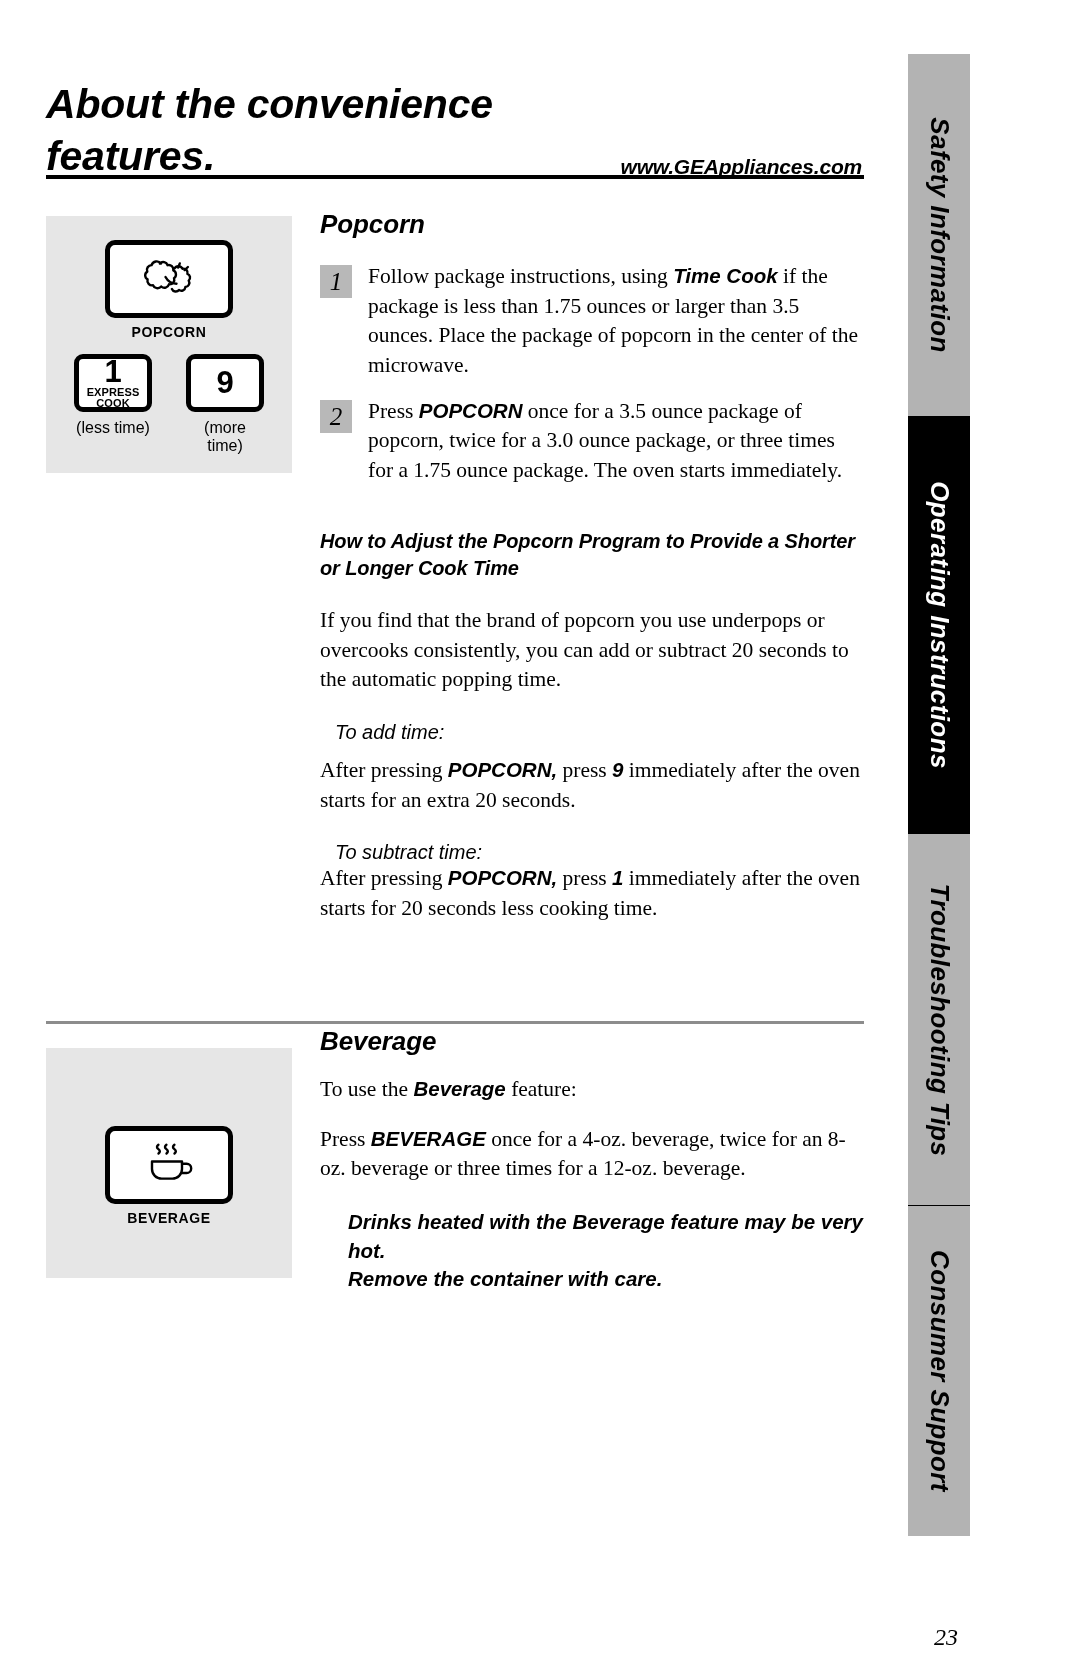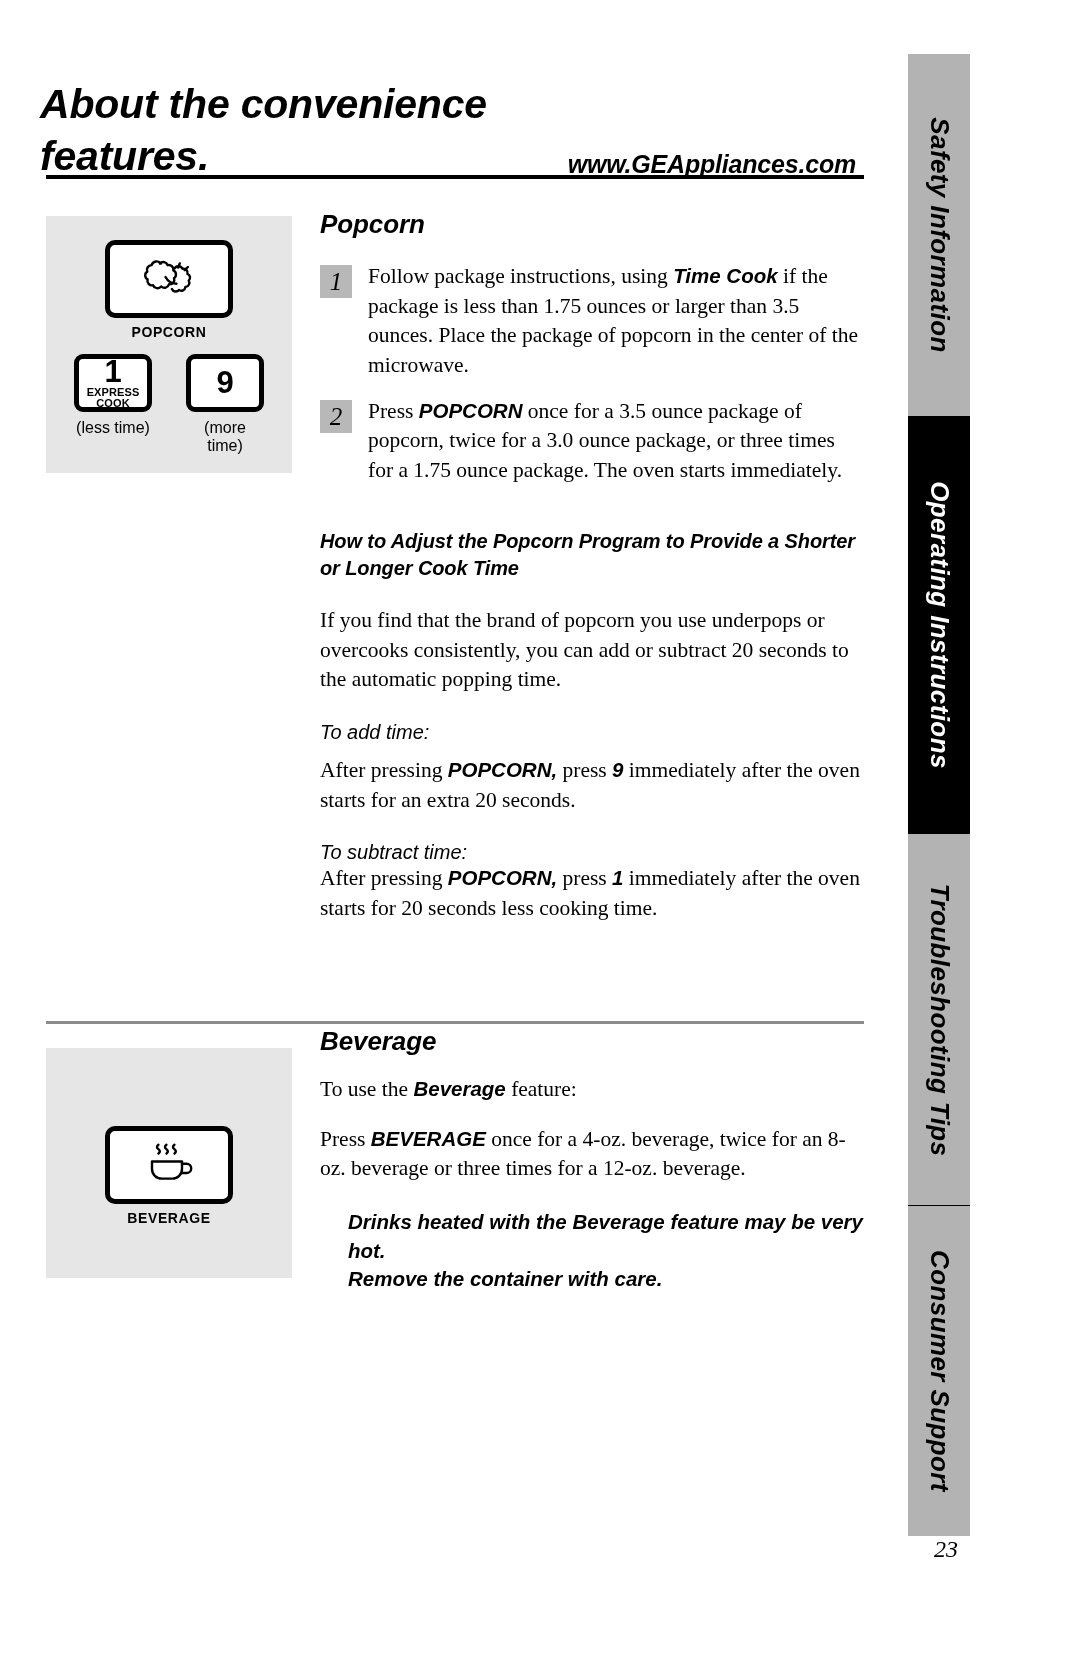--- a/index.html
+++ b/index.html
@@ -61,40 +61,40 @@
     left: 0;
     top: 1151px;
     width: 62px;
     height: 2px;
     background: #000000;
   }
 
   
   .header {
     position: absolute;
-    left: 40px;
+    left: 46px;
     top: 78px;
     width: 818px;
   }
   .header h1 {
     font-family: "Liberation Sans Narrow", "Liberation Sans", sans-serif;
     font-weight: bold;
     font-style: italic;
     font-size: 41px;
     line-height: 1.28;
     letter-spacing: -0.2px;
   }
   .header .site {
     position: absolute;
     right: 2px;
     bottom: 4px;
     font-family: "Liberation Sans Narrow", "Liberation Sans", sans-serif;
     font-weight: bold;
     font-style: italic;
-    font-size: 25px;
+    font-size: 21px;
     letter-spacing: -0.2px;
   }
   .header-rule {
     position: absolute;
     left: 46px;
     top: 175px;
     width: 818px;
     height: 4px;
     background: #000000;
   }
@@ -186,20 +186,21 @@
     font-weight: bold;
     font-style: italic;
     font-size: 20px;
     line-height: 1.36;
     letter-spacing: -0.1px;
   }
   .minihead {
     font-family: "Liberation Sans Narrow", "Liberation Sans", sans-serif;
     font-style: italic;
     font-size: 20px;
+    margin-left: 15px;
   }
   p.body {
     font-family: "Liberation Serif", "DejaVu Serif", serif;
     font-size: 21.5px;
     line-height: 1.38;
   }
   p.body b, .bi {
     font-family: "Liberation Sans Narrow", "Liberation Sans", sans-serif;
     font-weight: bold;
     font-style: italic;
@@ -237,21 +238,21 @@
     position: absolute;
     left: 46px;
     width: 818px;
     height: 3px;
     background: #8c8c8c;
   }
 
   .pagenum {
     position: absolute;
     right: 122px;
-    top: 1536px;
+    top: 1624px;
     font-family: "Liberation Serif", "DejaVu Serif", serif;
     font-style: italic;
     font-size: 24px;
   }
 </style>
 </head>
 <body>
 
 <div class="page">
 

